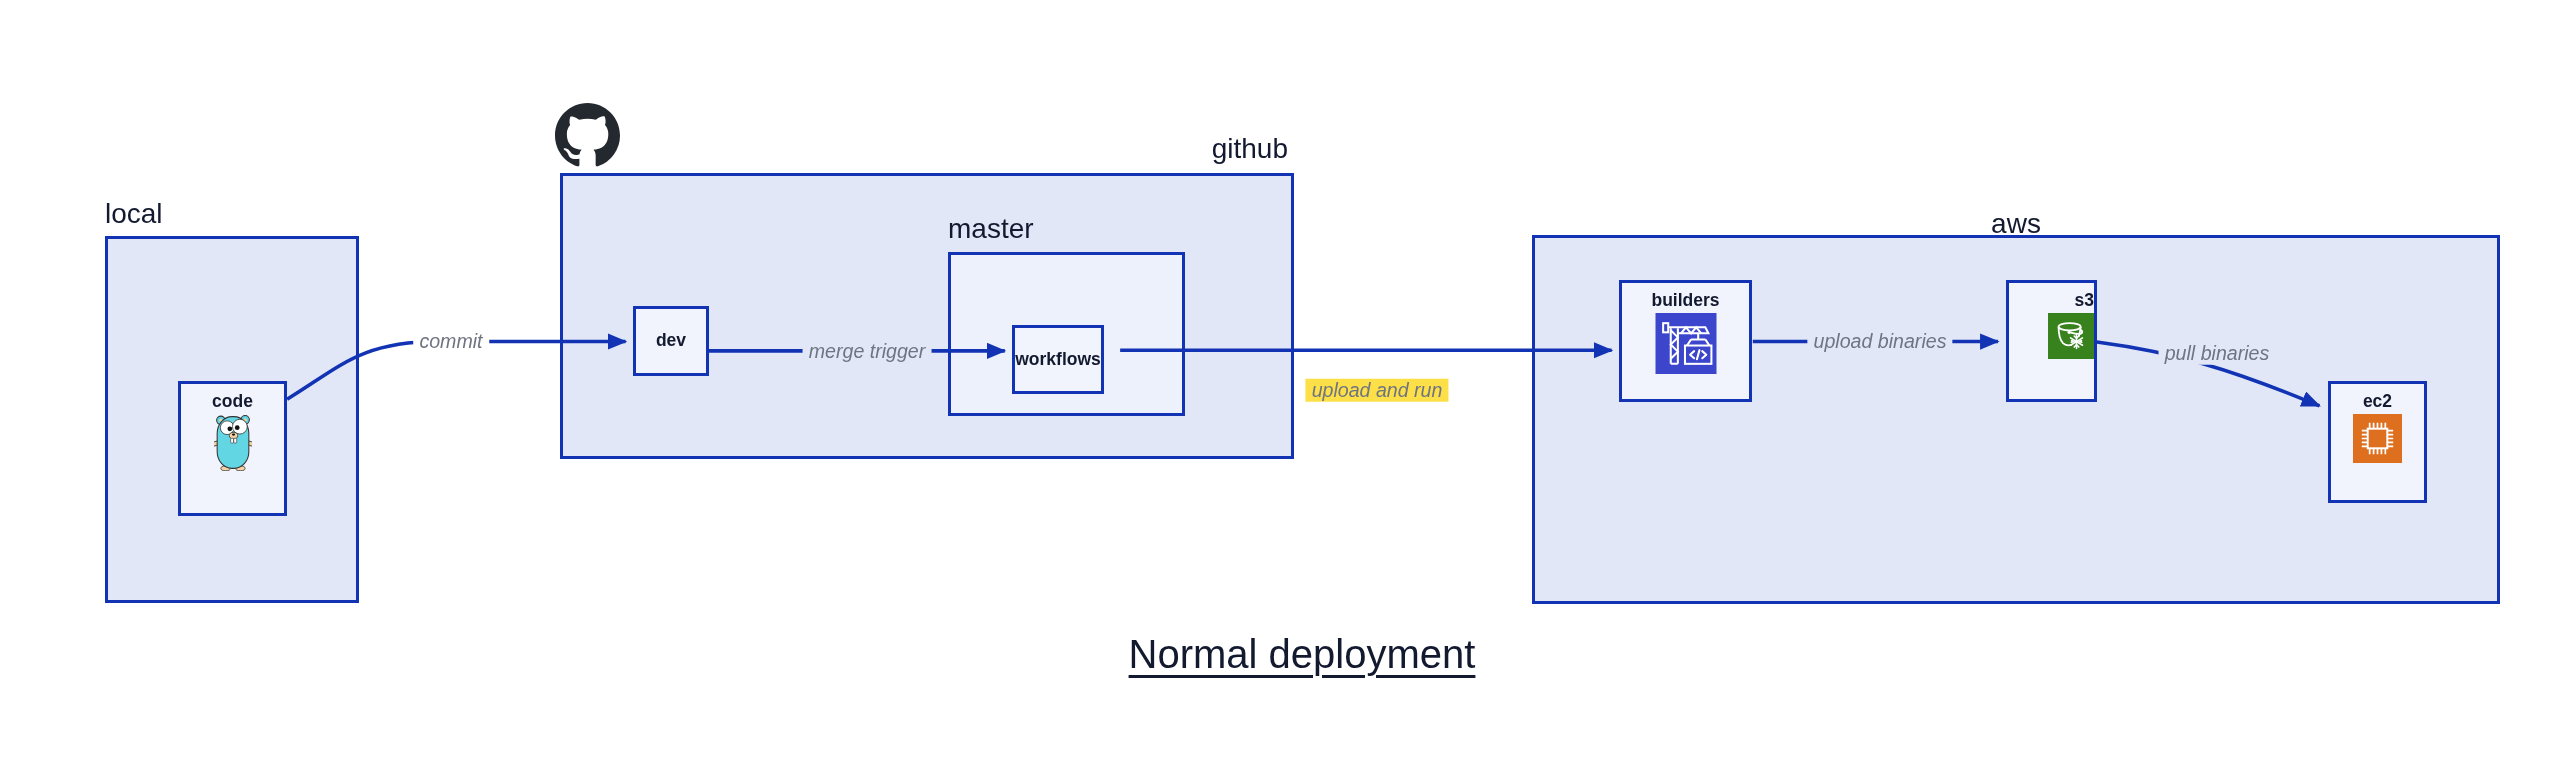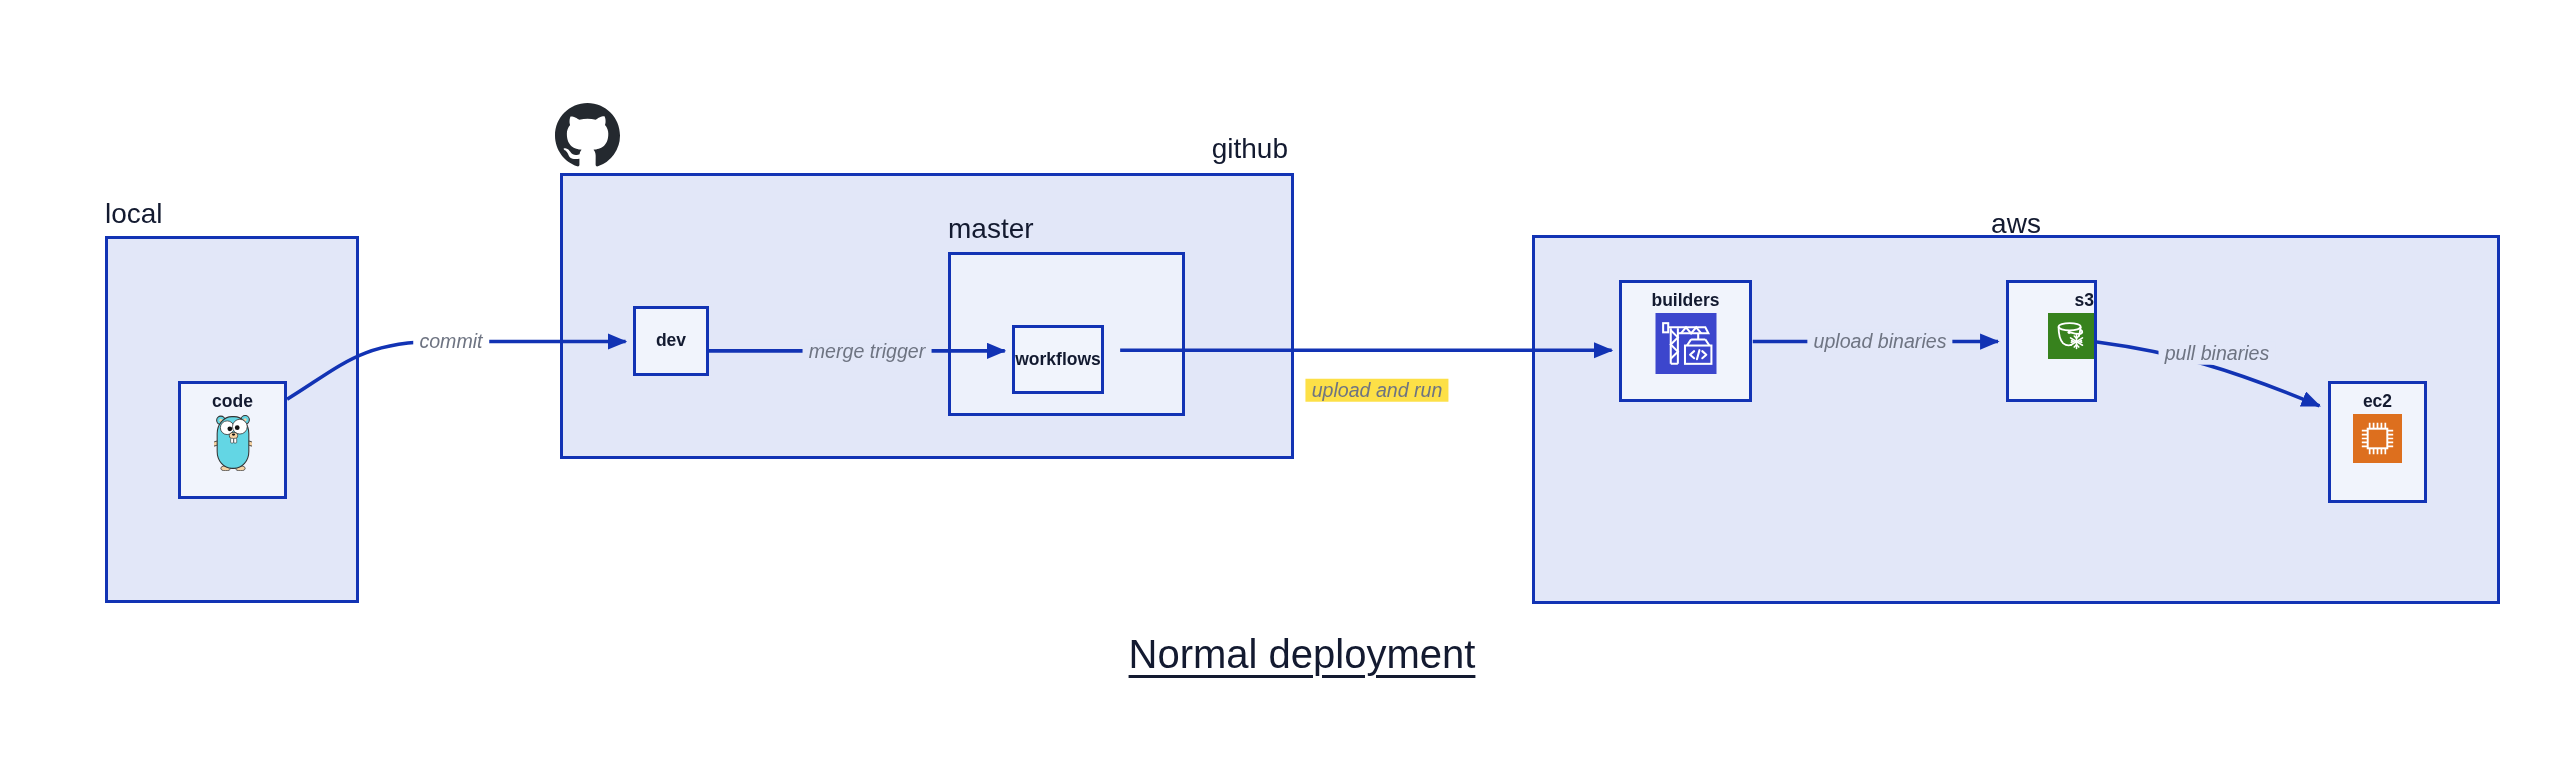--- a/index.html
+++ b/index.html
@@ -16,21 +16,21 @@
   #t-local {left:105px; top:200px; width:254px; text-align:left;}
   #t-github{left:1128px;top:135px; width:160px; text-align:right;}
   #t-master{left:948px;top:215px; width:237px; }
   #t-aws   {left:1532px;top:198px; width:968px;text-align:center;margin-top:12px;}
 
   
   .node{position:absolute;background:#f1f4fc;border:3.1px solid #1233b4;box-sizing:border-box;
         display:flex;flex-direction:column;align-items:center;padding-top:8.2px;gap:3px;}
   .node.center{justify-content:center;padding-top:0;gap:0;}
   .node-label{font-weight:bold;font-size:17.5px;color:#131a30;line-height:1.1;}
-  #n-code     {left:178px; top:381px; width:109px; height:118px;}
+  #n-code     {left:178px; top:381px; width:109px; height:135px;}
   #n-dev      {left:633px;top:306px; width:76px; height:70px;}
   #n-workflows{left:1012px;top:325px; width:92px; height:69px;}
   #n-builders {left:1619px;top:280px; width:133px; height:122px;}
   #n-s3       {left:2006px;top:280px; width:91px; height:122px;align-items:flex-end;}
   #n-ec2      {left:2328px;top:381px; width:99px; height:122px;}
 
   
   #edges{position:absolute;left:0;top:0;width:2604px;height:781px;pointer-events:none;}
 
   .edge-label{position:absolute;transform:translate(-50%,-50%);font-size:19.6px;font-style:italic;

